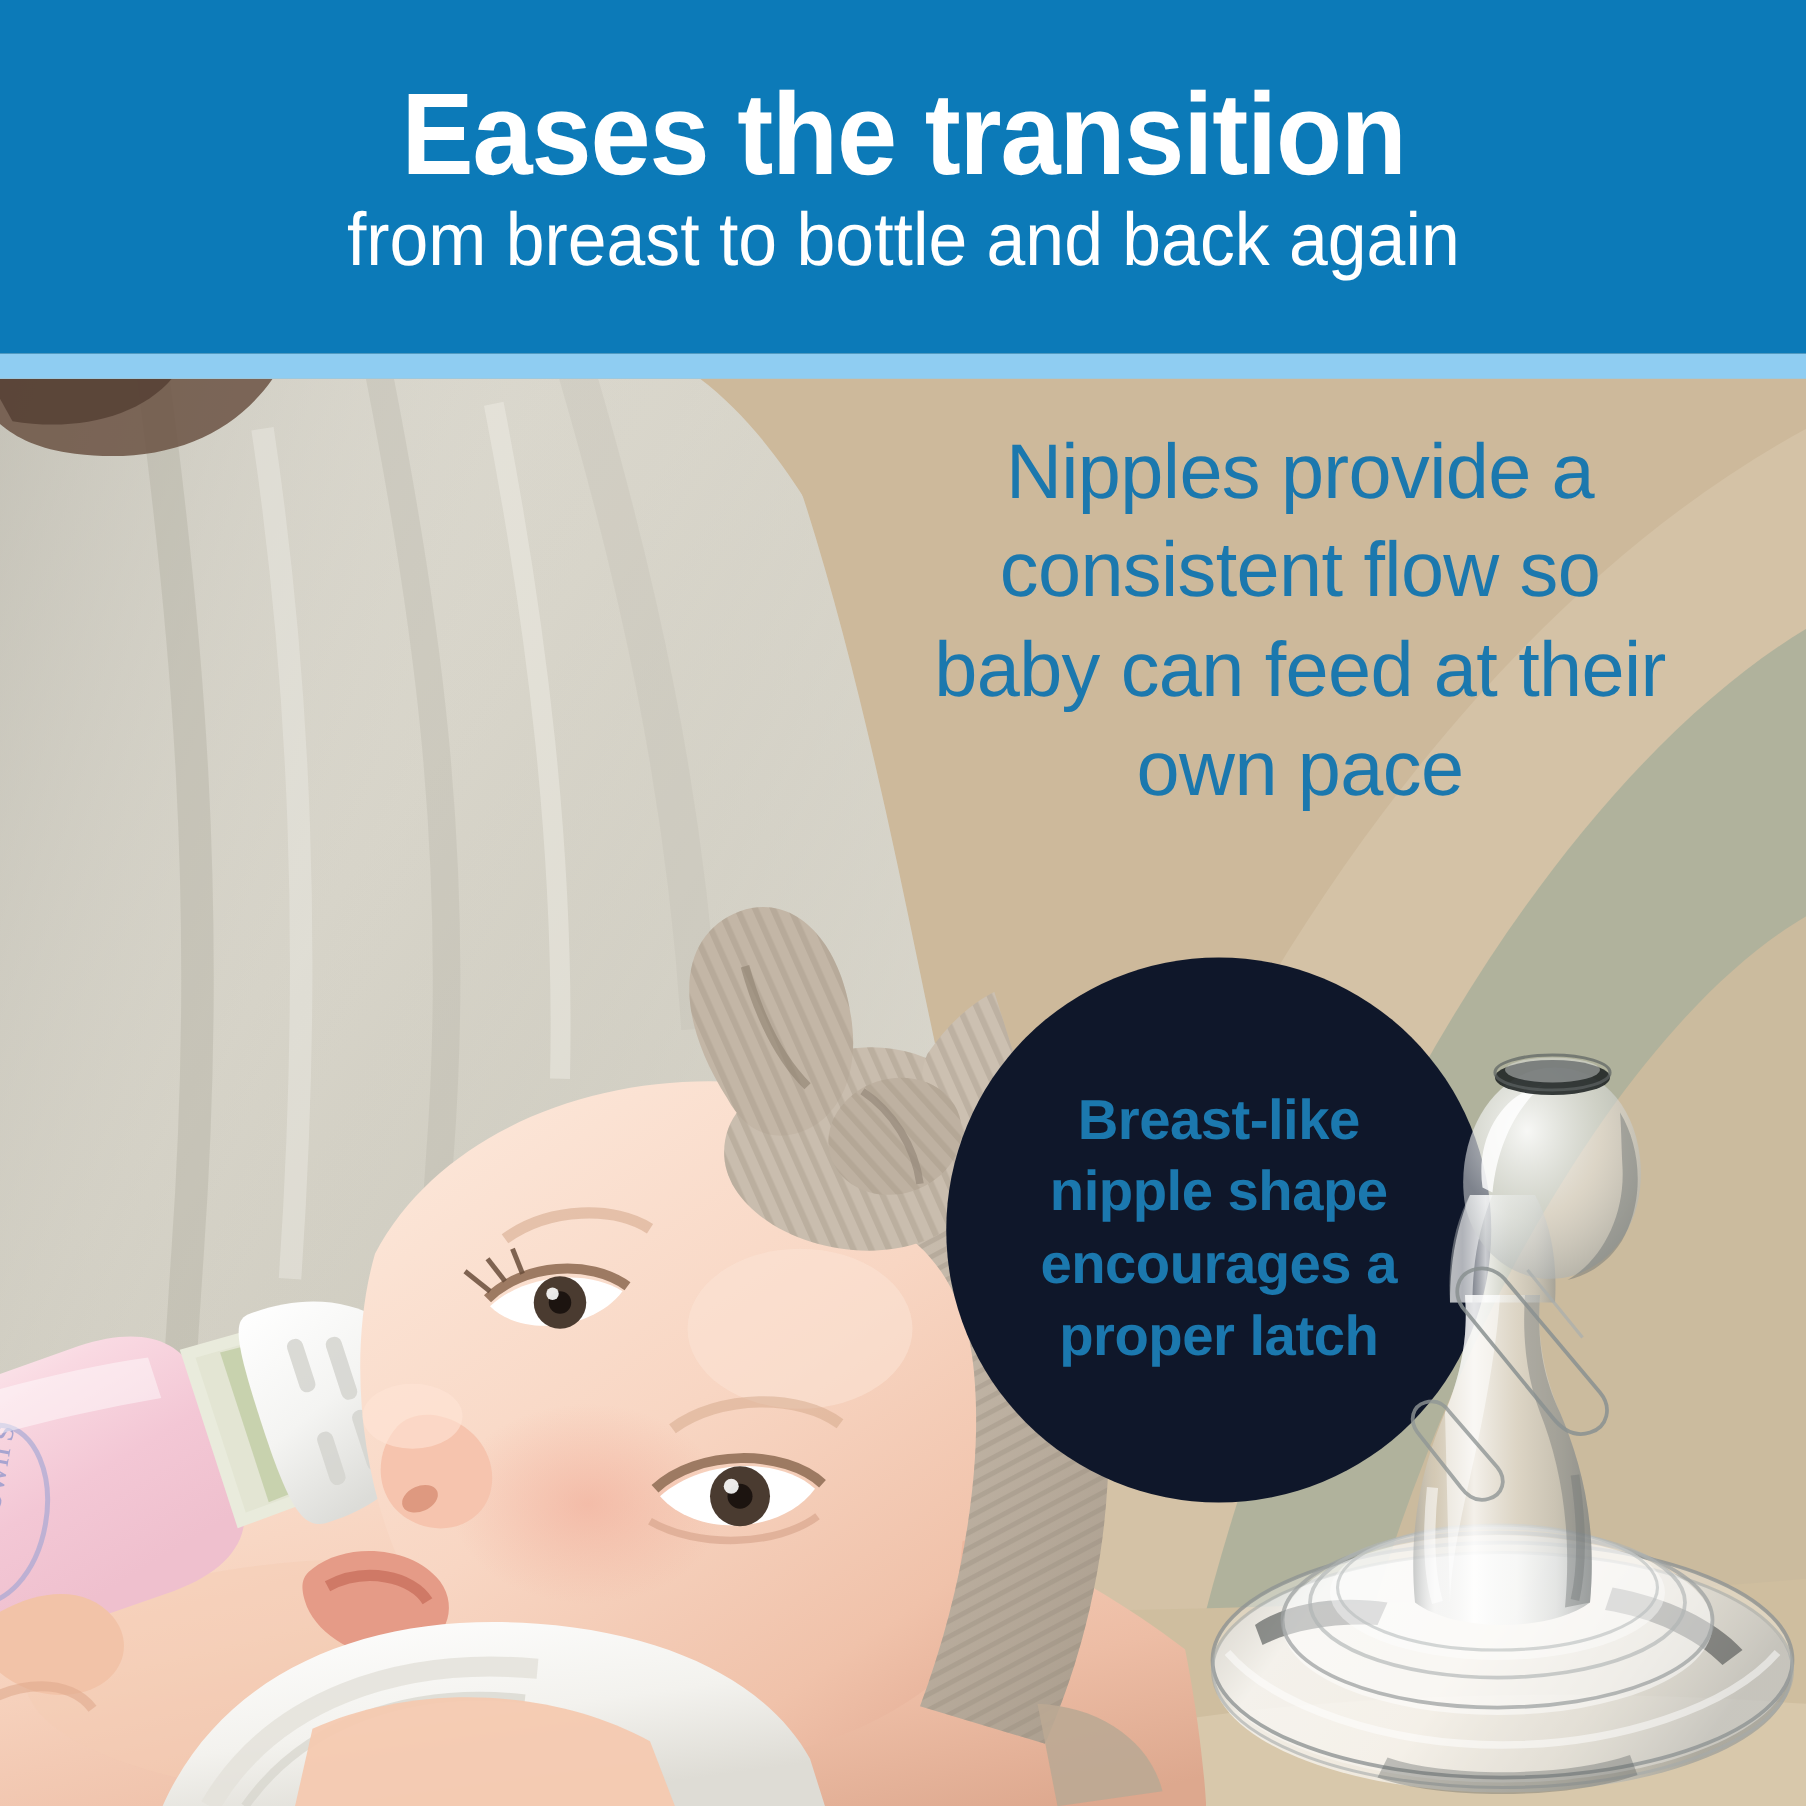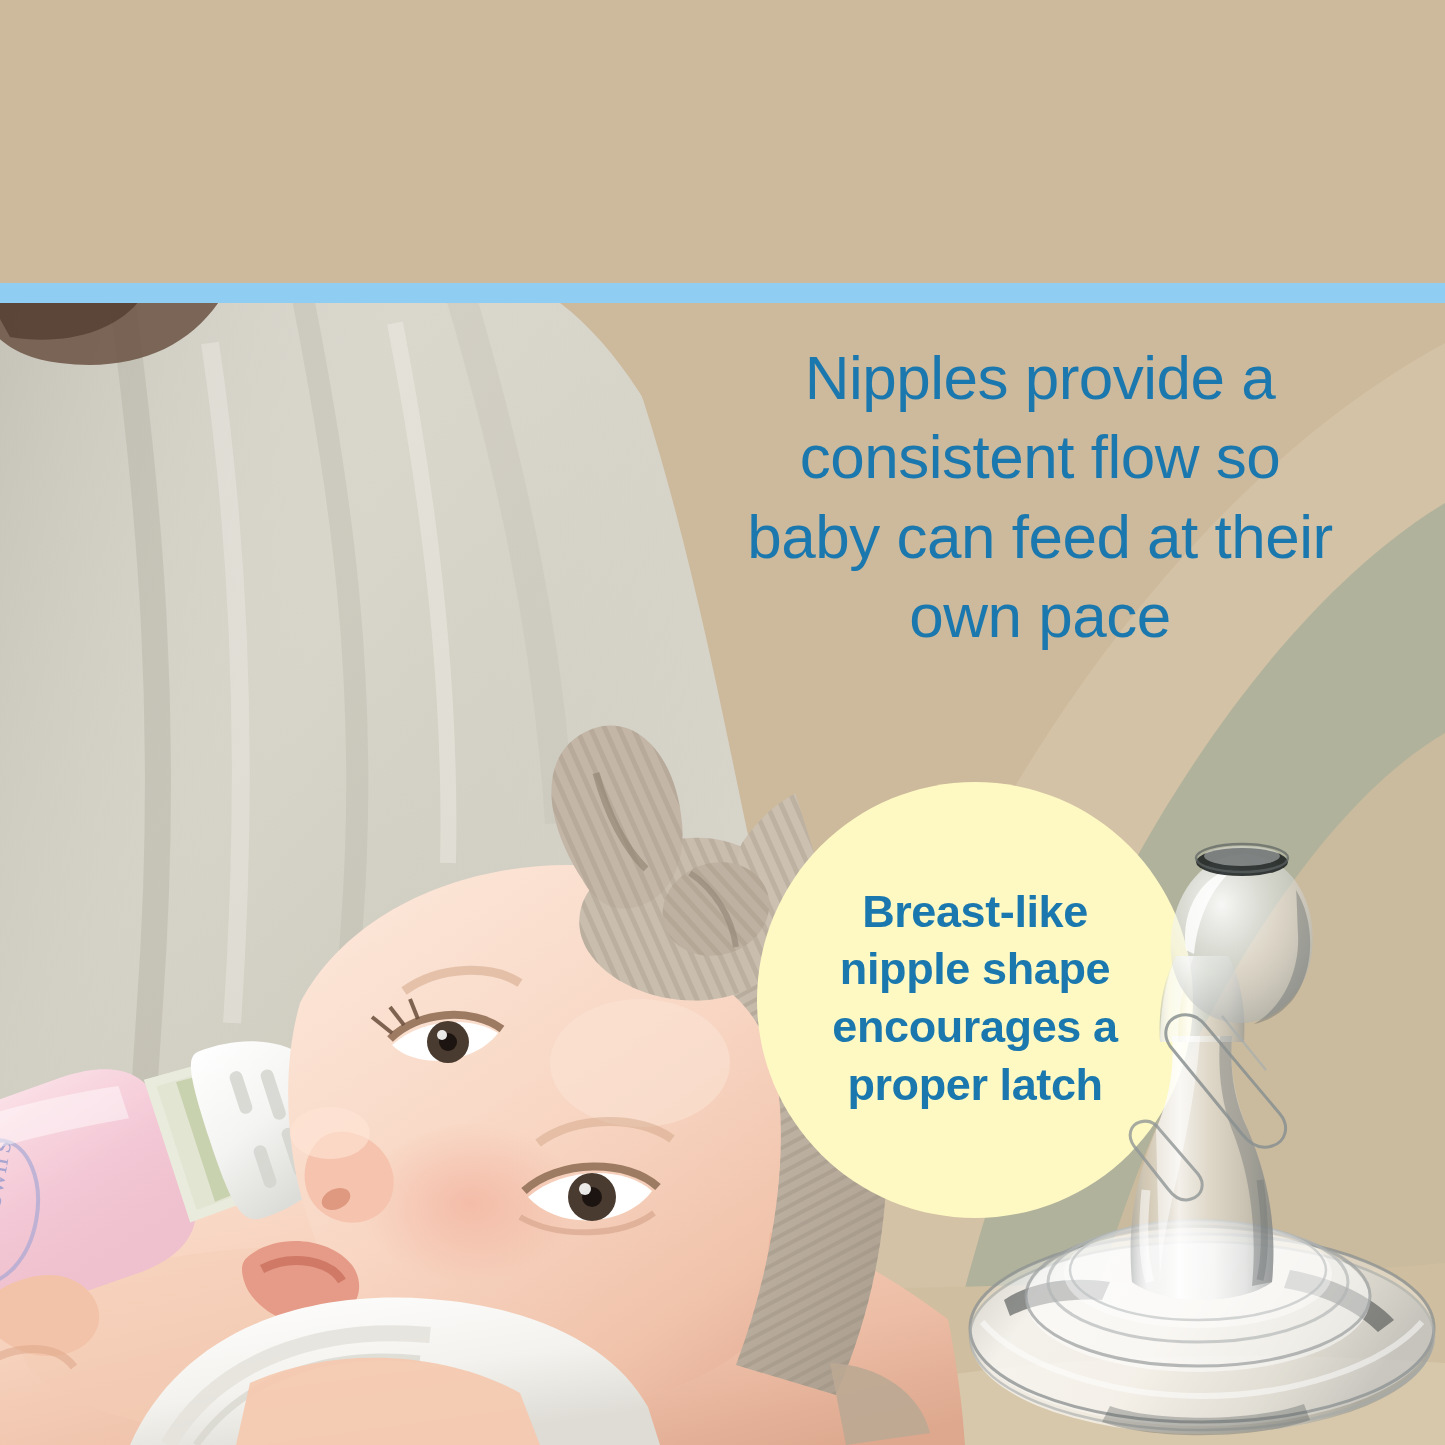--- a/index.html
+++ b/index.html
@@ -63,24 +63,24 @@
     color:#1B78AE;
     font-size:62px;
     line-height:1.28;
     font-weight:400;
     letter-spacing:-0.5px;
   }
 
   
   .callout{
     position:absolute;
-    left:757px;top:782px;
+    left:757px;top:766px;
     width:436px;height:436px;
     border-radius:50%;
-    background:#fef9c3;
+    background:#0f172a;
     z-index:14;
     display:flex;align-items:center;
   }
   .callout-text{
     color:#1B78AE;
     font-weight:bold;
     font-size:45px;
     line-height:1.28;
     text-align:center;
     letter-spacing:-0.4px;
@@ -301,20 +301,24 @@
 
       <path d="M130,1142 C180,1030 300,986 430,996 C540,1004 616,1046 648,1104
                L660,1142 Z" fill="url(#onesieG)"></path>
       <path d="M168,1142 C218,1056 320,1022 430,1032" stroke="#E4E2DB" stroke-width="16" fill="none" opacity="0.85"></path>
       <path d="M196,1142 C244,1074 328,1046 420,1056" stroke="#D6D4CC" stroke-width="7" fill="none" opacity="0.7"></path>
 
       <path d="M250,1080 C330,1044 440,1046 520,1090 L540,1142 L236,1142 Z" fill="#F4C9B0" opacity="0.95"></path>
     </g>
   </svg>
 
+  <div class="header">
+    <div class="header-title">Eases the transition</div>
+    <div class="header-sub">from breast to bottle and back again</div>
+  </div>
   <div class="header-stripe"></div>
 
   <div class="copy">Nipples provide a consistent flow so baby can feed at their own pace</div>
 
   <div class="callout">
     <div class="callout-text">Breast-like nipple shape encourages a proper latch</div>
   </div>
 
   <svg class="product" viewBox="0 0 485 615" preserveAspectRatio="none">
     <defs>

